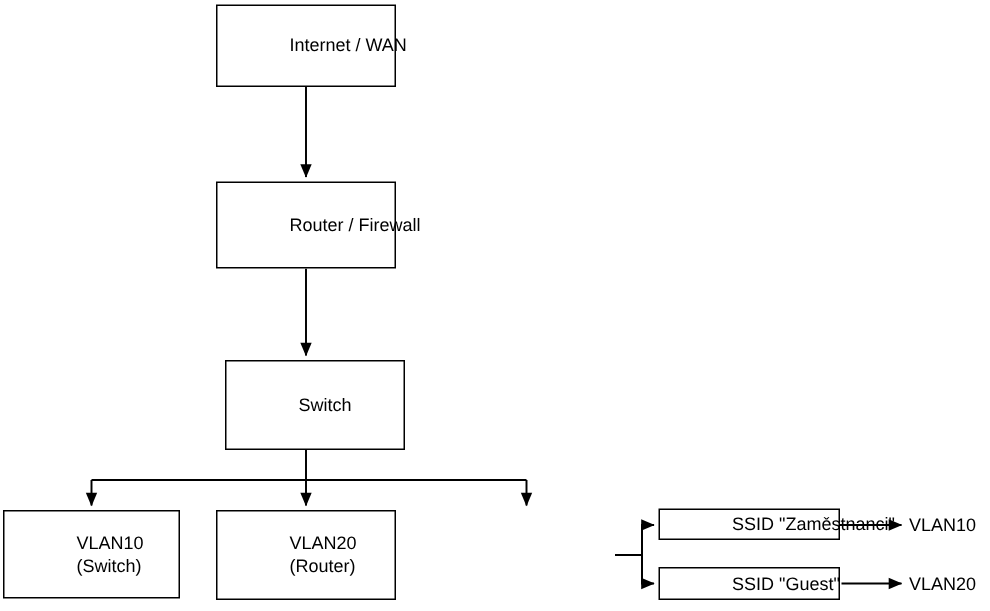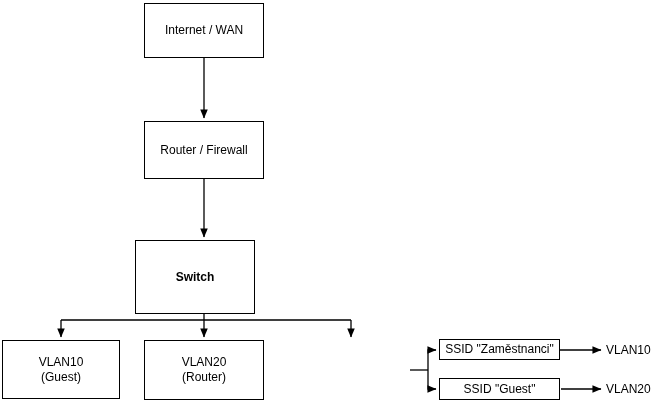--- a/index.html
+++ b/index.html
@@ -20,36 +20,37 @@
   }
   .edges{position:absolute;left:0;top:0;width:660px;height:407px;}
   .edges path{stroke:var(--stroke);stroke-width:1.3;fill:none;}
   .node{
     position:absolute;
     box-sizing:border-box;
     background:var(--fill);
     border:1.3px solid var(--stroke);
     display:flex;
     flex-direction:column;
-    align-items:center;
+    align-items:flex-start;
     justify-content:center;
     text-align:center;
     line-height:15px;
     white-space:nowrap;
+    padding-left:48px;
   }
   .term{
     position:absolute;
     display:flex;
     align-items:center;
     white-space:nowrap;
   }
   
   .n-internet{left:144px;top:3px;width:120px;height:55px;}
   .n-router  {left:144px;top:121px;width:120px;height:58px;}
-  .n-switch  {left:135px;top:240px;width:120px;height:74px;font-weight:bold;}
+  .n-switch  {left:150px;top:240px;width:120px;height:60px;}
   .n-vlan10  {left:2px;top:340px;width:118px;height:59px;}
   .n-vlan20  {left:144px;top:340px;width:120px;height:60px;}
   .n-ap      {left:290px;top:340px;width:120px;height:60px;}
   .n-ssid1   {left:439px;top:339px;width:121px;height:21px;}
   .n-ssid2   {left:439px;top:378px;width:121px;height:22px;}
   .t-vlan10  {left:606px;top:339px;height:21px;}
   .t-vlan20  {left:606px;top:378px;height:22px;}
 </style>
 </head>
 <body>
@@ -87,21 +88,21 @@
   <div class="node n-router">
     <span>Router / Firewall</span>
   </div>
 
   <div class="node n-switch">
     <span>Switch</span>
   </div>
 
   <div class="node n-vlan10">
     <span>VLAN10</span>
-    <span>(Guest)</span>
+    <span>(Switch)</span>
   </div>
 
   <div class="node n-vlan20">
     <span>VLAN20</span>
     <span>(Router)</span>
   </div>
 
 
   <div class="node n-ssid1">
     <span>SSID "Zaměstnanci"</span>

